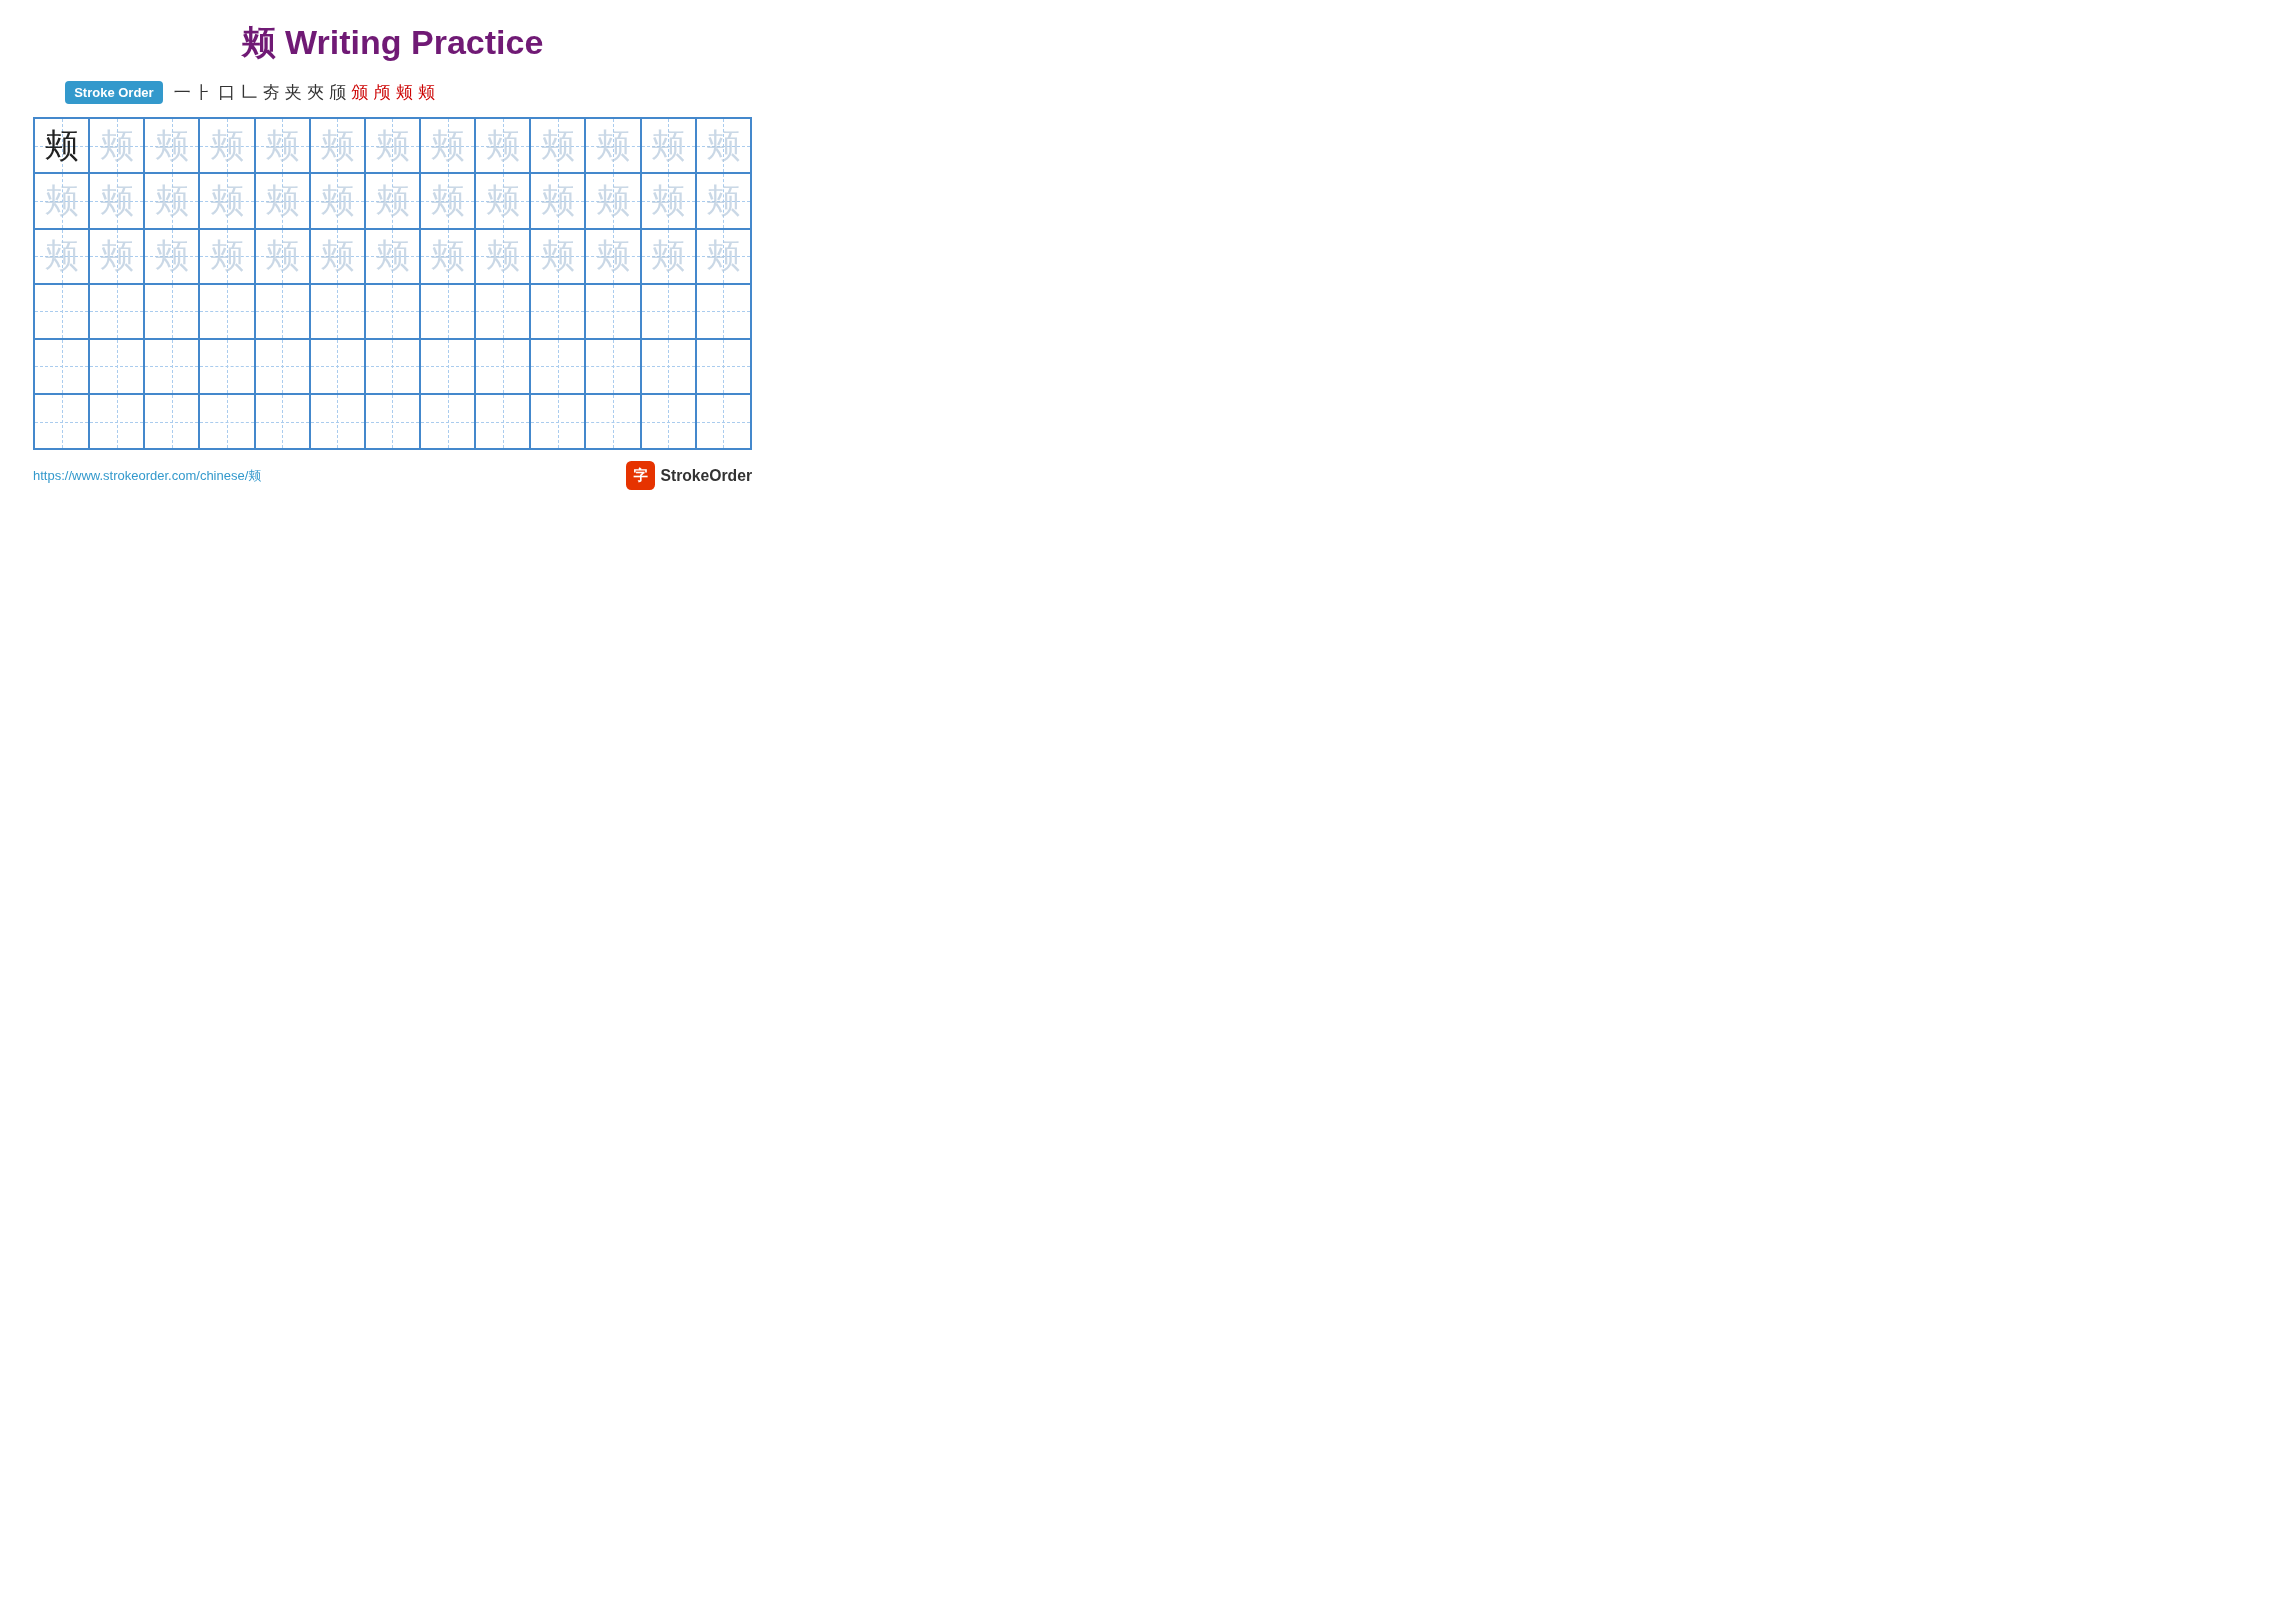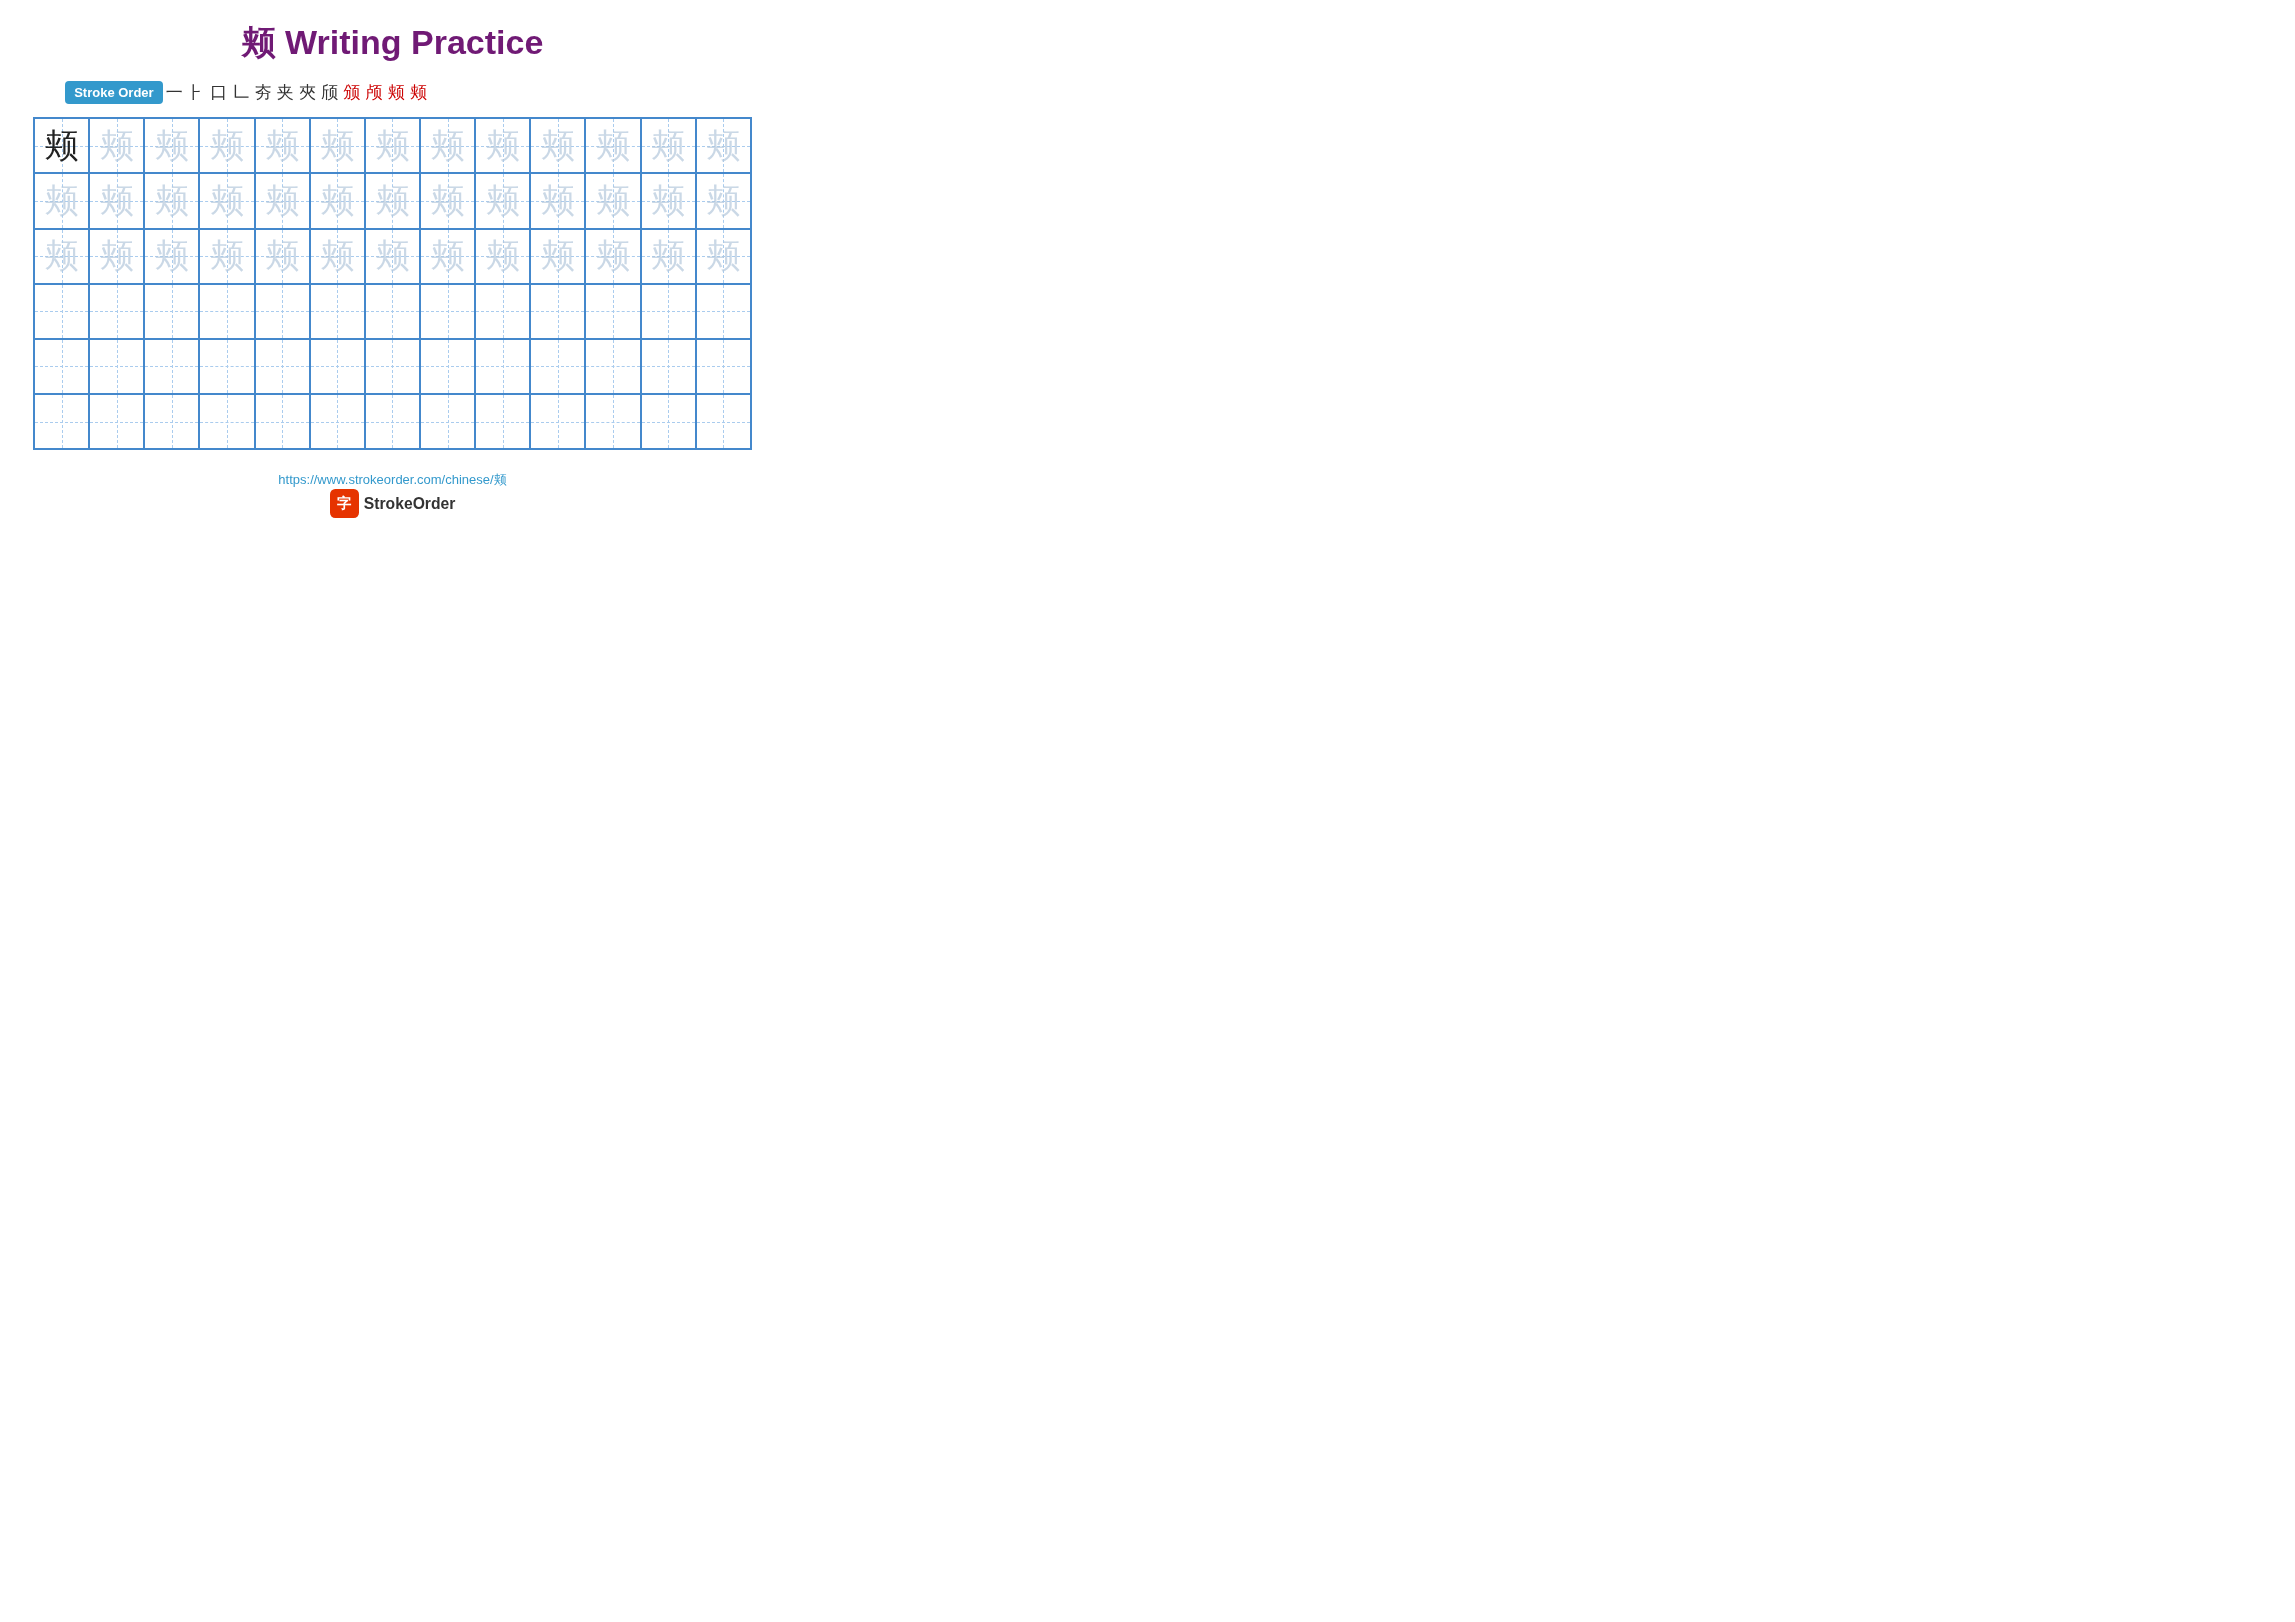--- a/index.html
+++ b/index.html
@@ -18,21 +18,21 @@
       font-weight: bold;
       color: #701a75;
       margin-bottom: 15.7px;
       font-family: sans-serif;
     }
 
     .stroke-order-row {
       display: flex;
       align-items: center;
       margin-bottom: 13px;
-      gap: 3px;
+      gap: 11px;
       padding-left: 32px;
     }
 
     .stroke-order-badge {
       background: #3399cc;
       color: white;
       font-size: 13px;
       font-weight: bold;
       padding: 3.9px 9.2px;
       border-radius: 3.9px;
@@ -110,22 +110,21 @@
     .char-light {
       color: rgba(180, 200, 220, 0.7);
       position: relative;
       z-index: 1;
     }
 
     .footer {
       display: flex;
       justify-content: space-between;
       align-items: center;
-      margin-top: 21px;
-      flex-direction: column;
+      margin-top: 11px;
     }
 
     .footer-url {
       color: #3399cc;
       font-size: 13px;
       font-family: sans-serif;
     }
 
     .footer-logo {
       display: flex;

